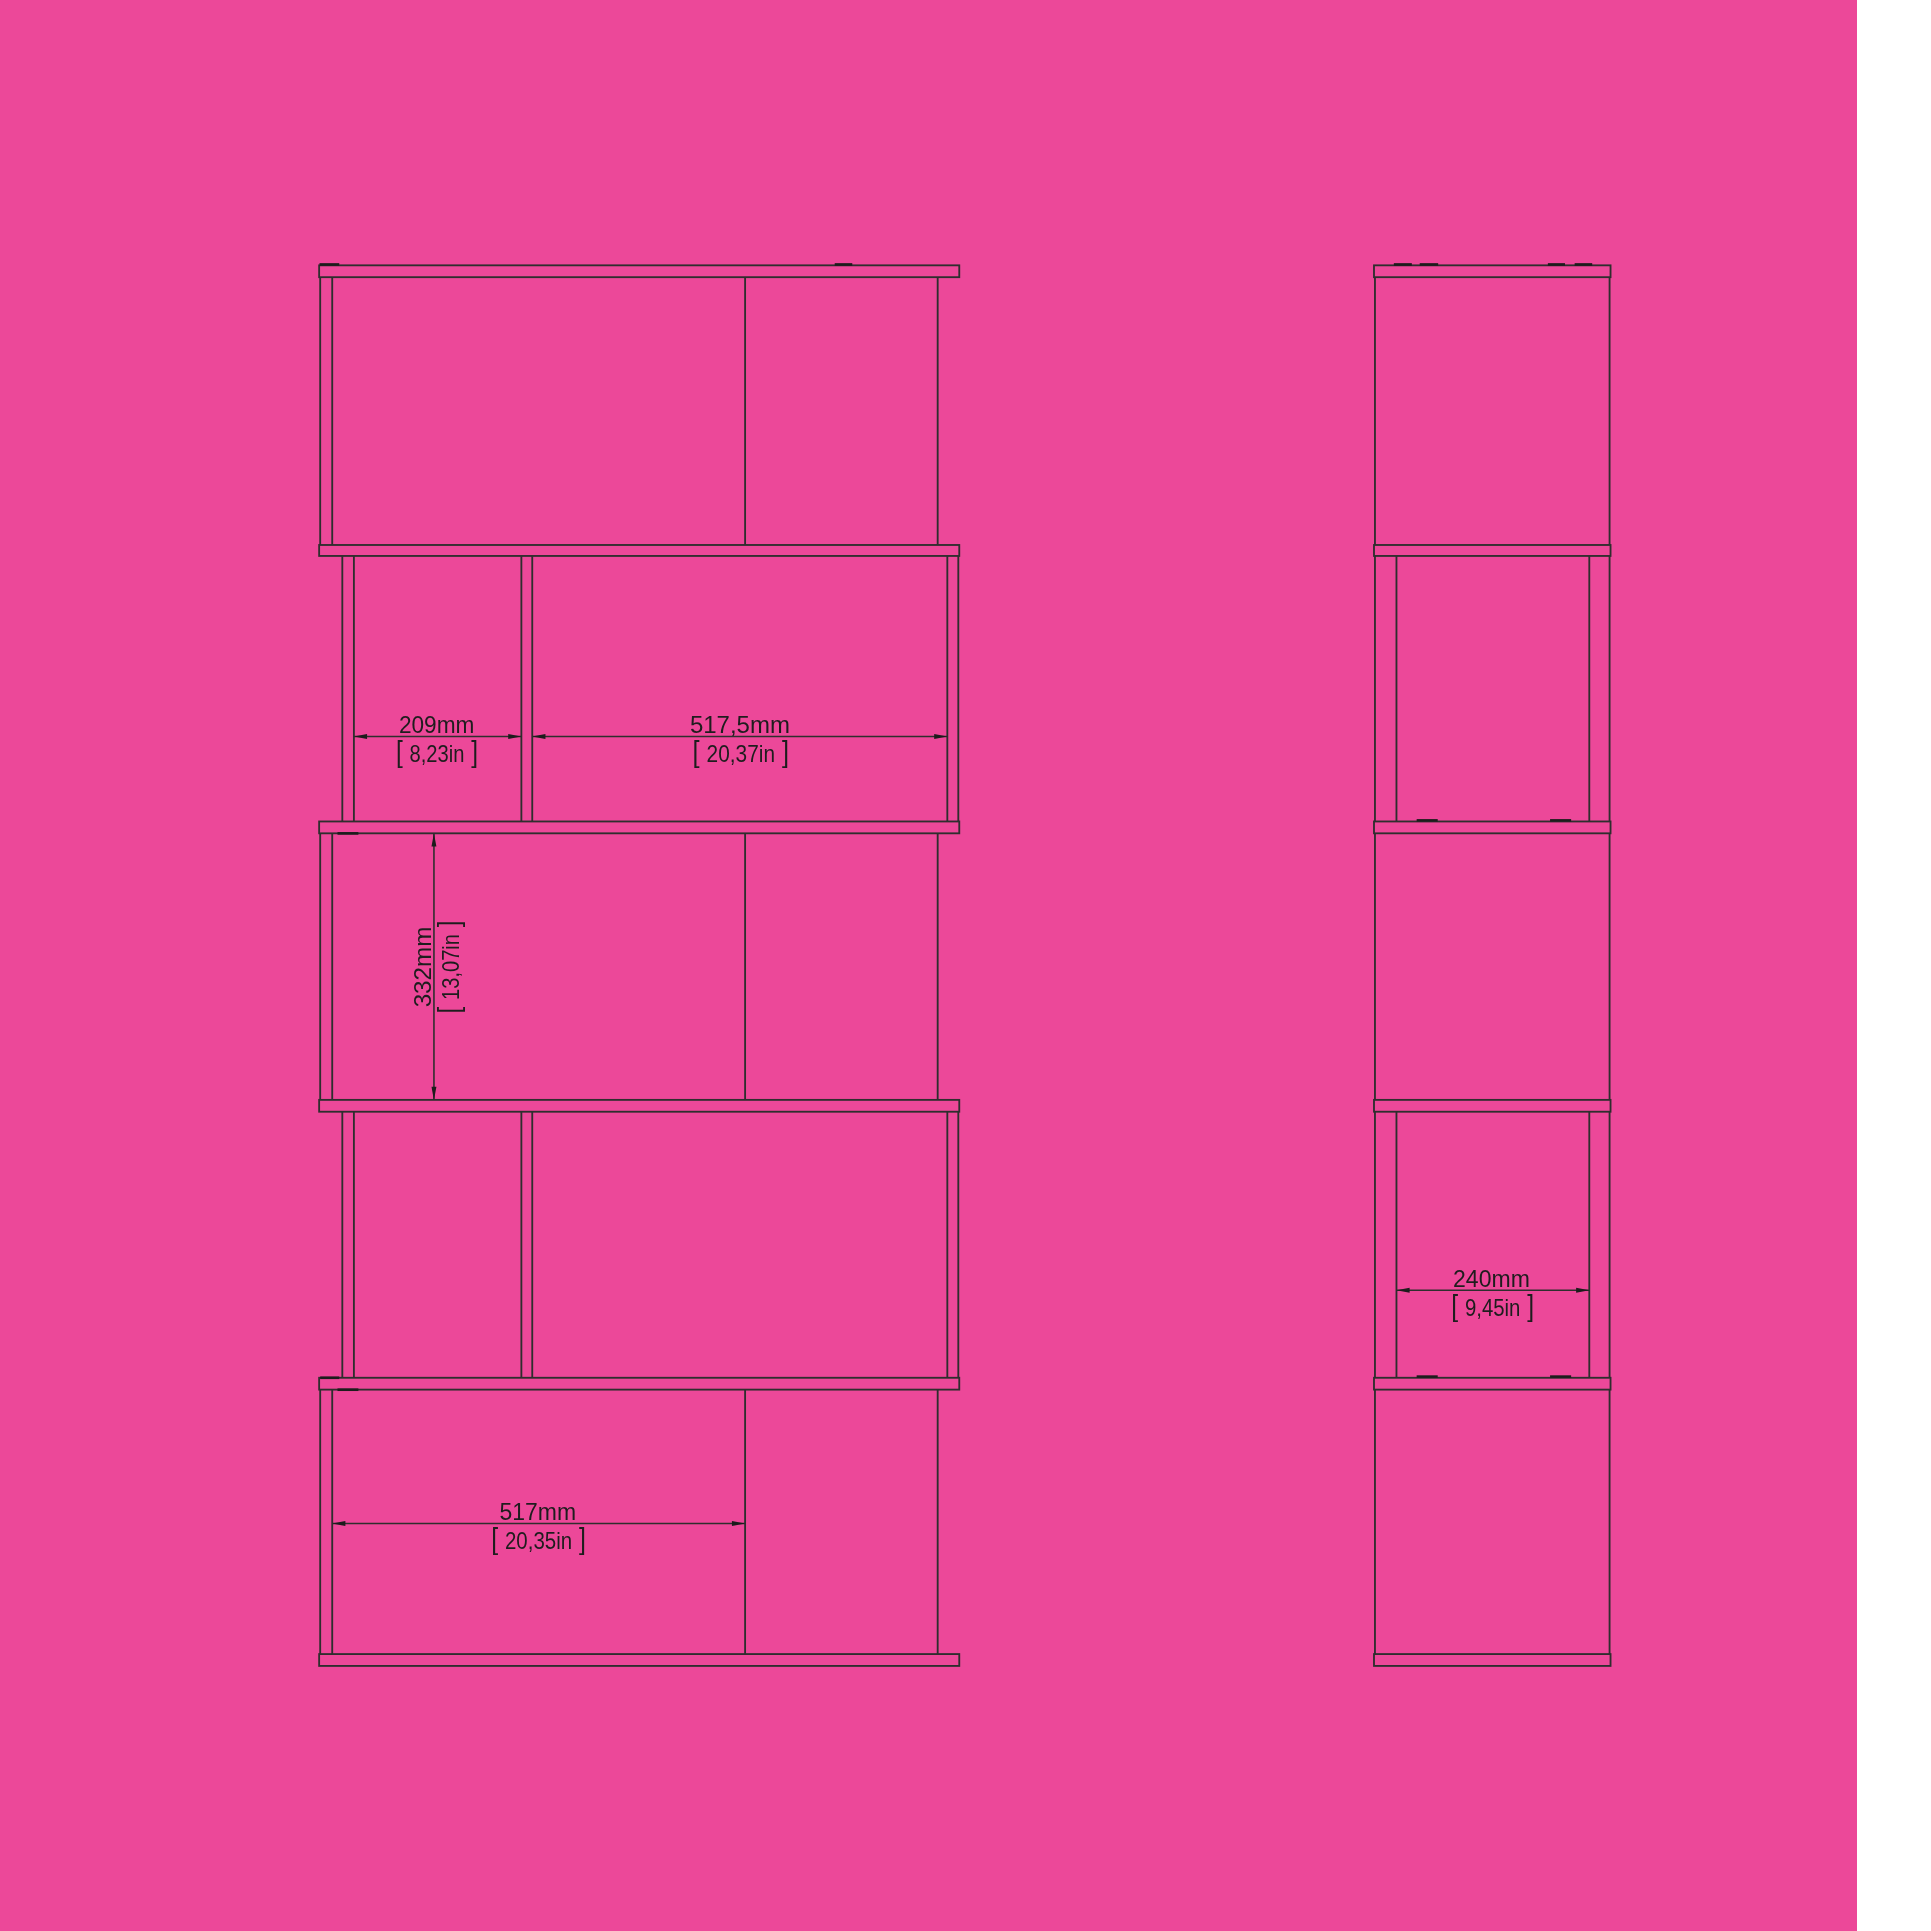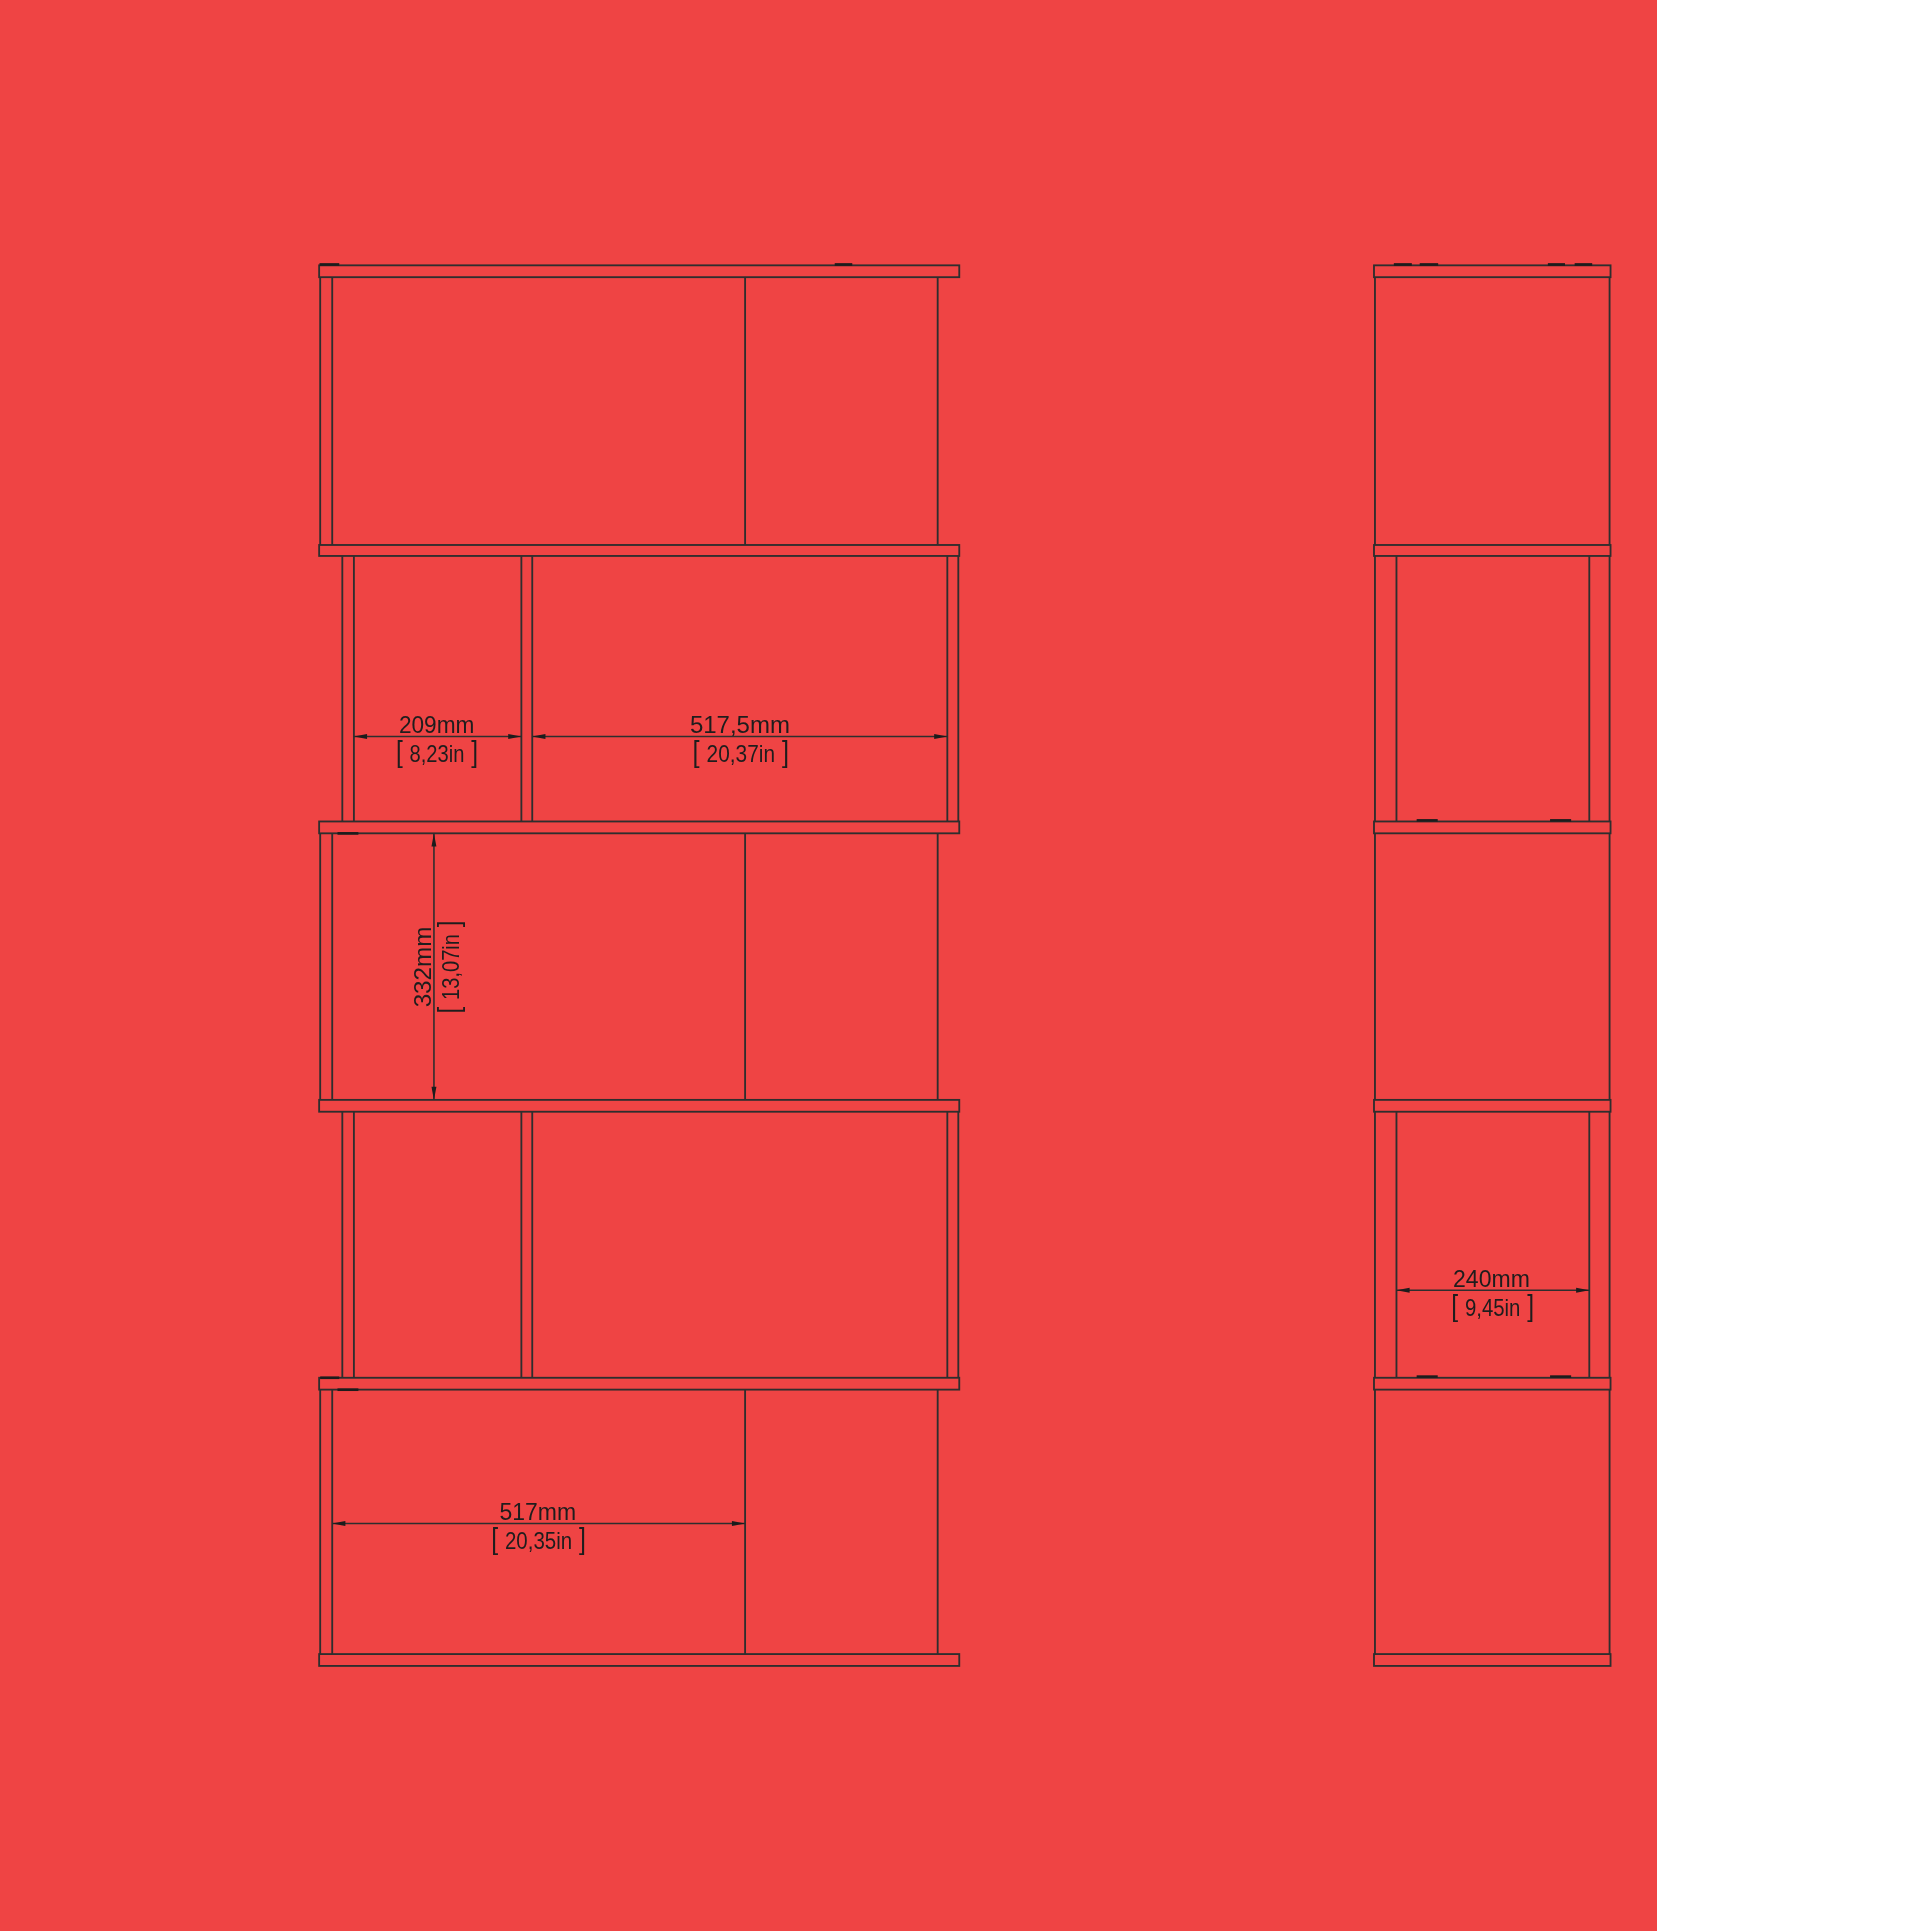--- a/index.html
+++ b/index.html
@@ -1,16 +1,16 @@
 <!DOCTYPE html>
 <html style="font-size:14px"><head>
 <meta charset="utf-8">
 <style>
 html,body{margin:0;padding:0;background:#ffffff;}
-#page{width:1657px;height:1931px;position:relative;background:#ef4444;}
+#page{width:1857px;height:1931px;position:relative;background:#ec4899;}
 svg{position:absolute;top:0;left:0;}
 text{font-family:"Liberation Sans",sans-serif;fill:#1e1e1e;}
 </style>
 </head>
 <body>
 <div id="page">
 <svg width="1931" height="1931" viewBox="0 0 2200 2200">
 <g stroke="#2e2e2e" stroke-width="2.1" fill="none">
 
 <rect x="363.6" y="302.3" width="729.3" height="13.5"></rect>

